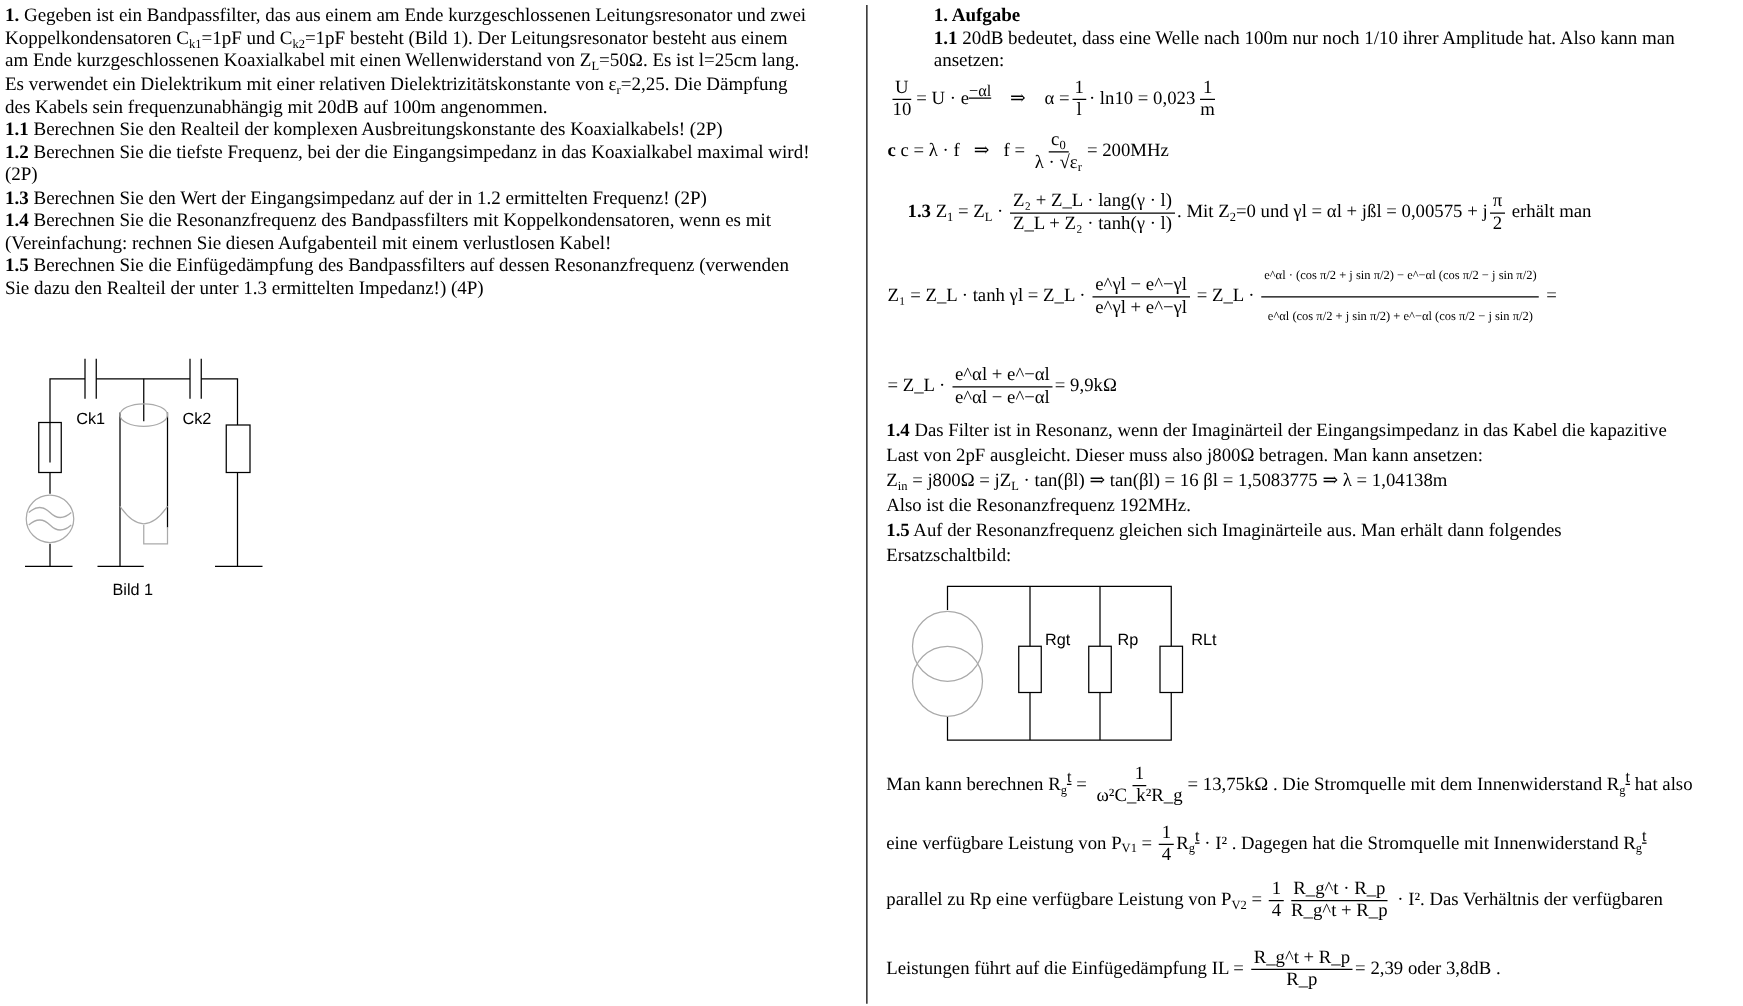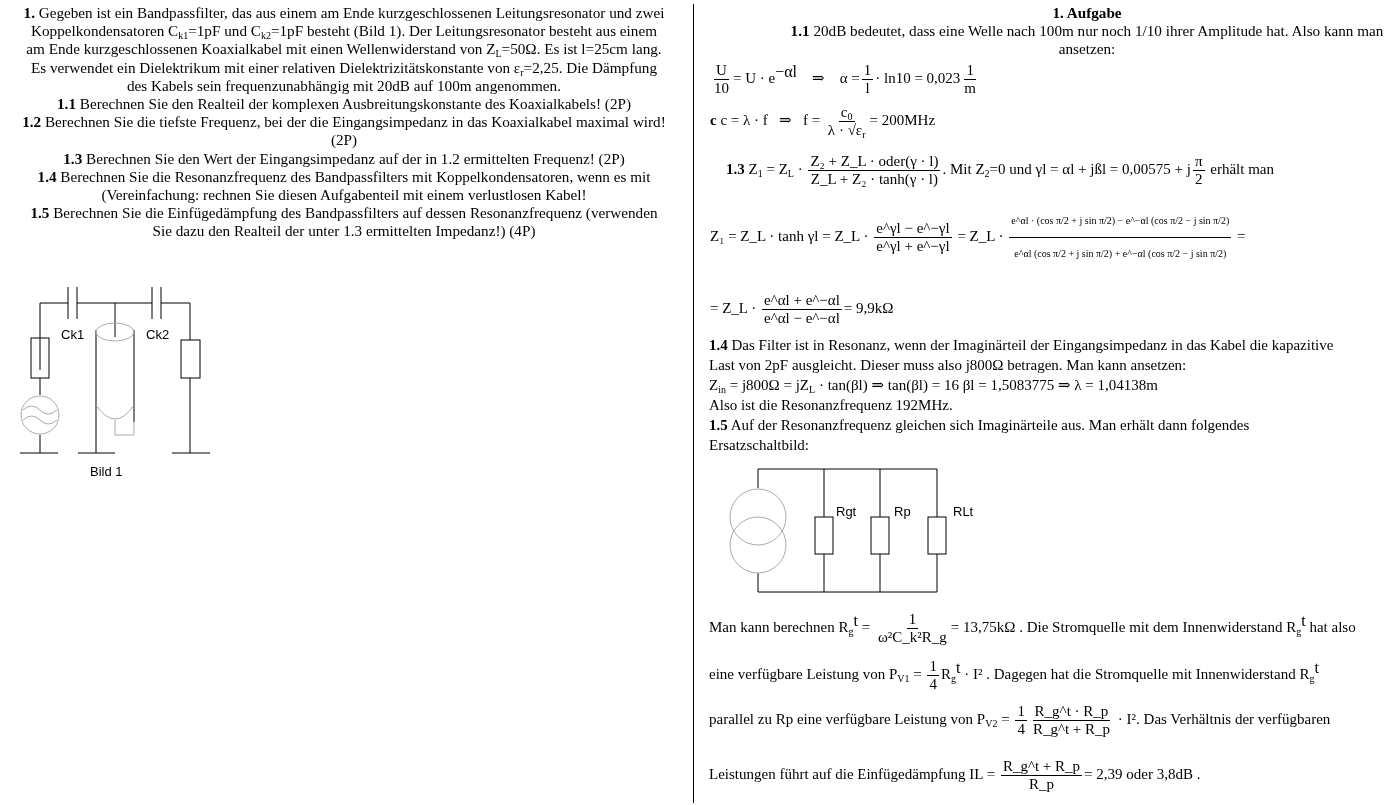--- a/index.html
+++ b/index.html
@@ -1,25 +1,25 @@
 <!DOCTYPE html>
 <html><head>
 <meta charset="utf-8">
 <style>
   html,body{margin:0;padding:0;background:#fff;}
   body{width:1394px;height:805px;position:relative;overflow:hidden;
        font-family:"Liberation Serif","DejaVu Serif",serif;color:#000;font-size:15.2px;line-height:18.2px;}
-  .col{position:absolute;top:4px;text-align:center;}
+  .col{position:absolute;top:4px;}
   #left{left:4px;width:680px;}
   #right{left:747px;width:680px;}
   #divider{position:absolute;left:693px;top:4px;width:1px;height:799px;background:#000;}
   .p{margin:0;white-space:nowrap;}
   b{font-weight:bold;}
   sub{font-size:10px;vertical-align:-3px;line-height:0;}
-  sup{font-size:16px;vertical-align:6px;line-height:0;}
+  sup{font-size:13px;vertical-align:6px;line-height:0;text-decoration:underline;}
   .eq{position:absolute;white-space:nowrap;font-size:15px;}
   .frac{display:inline-flex;flex-direction:column;align-items:center;vertical-align:middle;margin:0 2px;}
   .frac>.n{border-bottom:1px solid #000;padding:0 2px;line-height:17px;}
   .frac>.d{padding:0 2px;line-height:17px;}
   svg text{font-family:"Liberation Sans","DejaVu Sans",sans-serif;font-size:13px;}
 </style>
 </head>
 <body>
 
 <div id="divider"></div>
@@ -106,21 +106,21 @@
   <span class="frac">
       <span class="n">c<sub>0</sub></span>
       <span class="d"><span>λ · √ε</span><sub>r</sub></span>
     </span><span>= 200MHz</span>
 </div>
 
 <div class="eq" style="left:710px;top:153px;margin-left:16px;">
   <b>1.3</b>&nbsp;<span>Z</span><sub>1</sub>
   <span>= Z</span><sub>L</sub><span> ·</span>
   <span class="frac">
-      <span class="n">Z₂ + Z_L · oder(γ · l)</span>
+      <span class="n">Z₂ + Z_L · lang(γ · l)</span>
       <span class="d">Z_L + Z₂ · tanh(γ · l)</span>
     </span><span>. Mit Z</span><sub>2</sub><span>=0 und  γl = αl + jßl = 0,00575 + j</span><span class="frac">
       <span class="n">π</span>
       <span class="d">2</span>
     </span><span> erhält man</span>
 </div>
 
 <div class="eq" style="left:710px;top:205px;">
   <span>Z₁ = Z_L · tanh γl = Z_L ·</span>
   <span class="frac">

